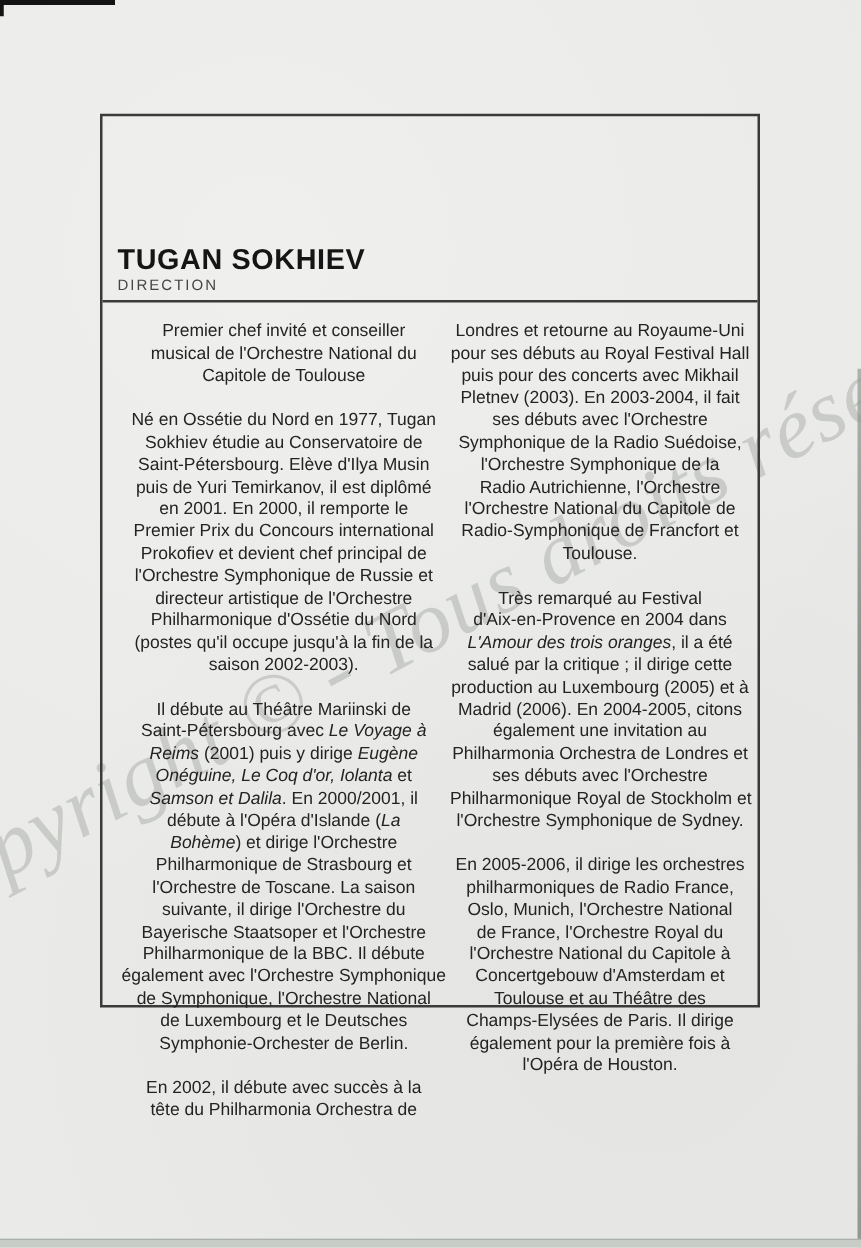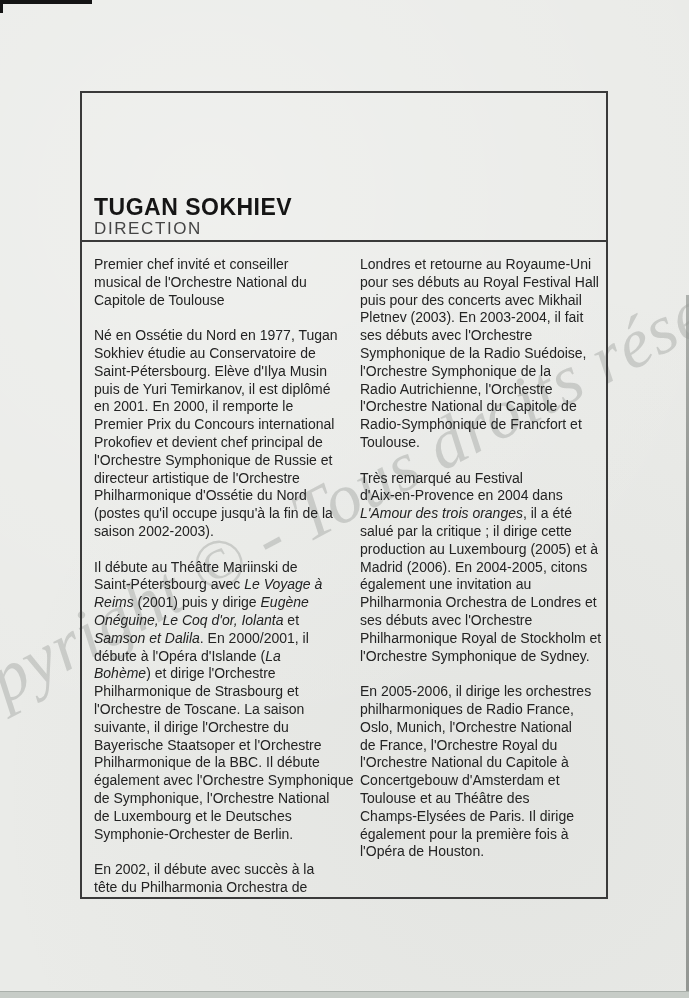--- a/index.html
+++ b/index.html
@@ -14,37 +14,37 @@
   }
   .watermark {
     position:absolute; left:-99px; top:688px;
     transform:rotate(-28deg); transform-origin:0 0;
     font-family:"Liberation Serif","DejaVu Serif",serif;
     font-style:italic; font-size:70px; letter-spacing:1px;
     color:rgba(125,128,126,0.30); white-space:nowrap;
     pointer-events:none;
   }
   .frame {
-    position:absolute; left:80px; top:91px; width:528px; height:808px;
+    position:absolute; left:80px; top:91px; width:528px; height:715px;
     border:2px solid #3a3a3a; box-sizing:border-box;
   }
   .frame-header {
     height:149px; box-sizing:border-box;
     border-bottom:2px solid #3a3a3a;
     padding:102px 0 0 12px;
   }
   .page-title {
     margin:0; font-size:23px; line-height:24px; font-weight:bold;
     letter-spacing:0.5px; color:#151515;
   }
   .page-subtitle {
-    margin-top:3px; font-size:17px; line-height:13px;
+    margin-top:3px; font-size:12px; line-height:13px;
     letter-spacing:1.6px; color:#454545;
   }
-  .frame-body { display:flex; padding:14px 4px 0 12px; }
+  .frame-body { display:flex; padding:14px 4px 0 12px;text-align:center; }
   .col { font-size:14px; line-height:17.8px; color:#232323; }
   .col-left  { width:266px; }
   .col-right { width:240px; }
   .col p { margin:0 0 17.8px 0; }
   .line { display:block; white-space:pre; }
   .line em { }
   .edge-top-left { position:absolute; top:0; left:0; width:92px; height:4px; background:#141414; }
   .edge-top-left::after { content:""; position:absolute; top:0; left:0; width:3px; height:13px; background:#141414; }
   .edge-right {
     position:absolute; top:295px; right:0; width:3px; height:703px;

